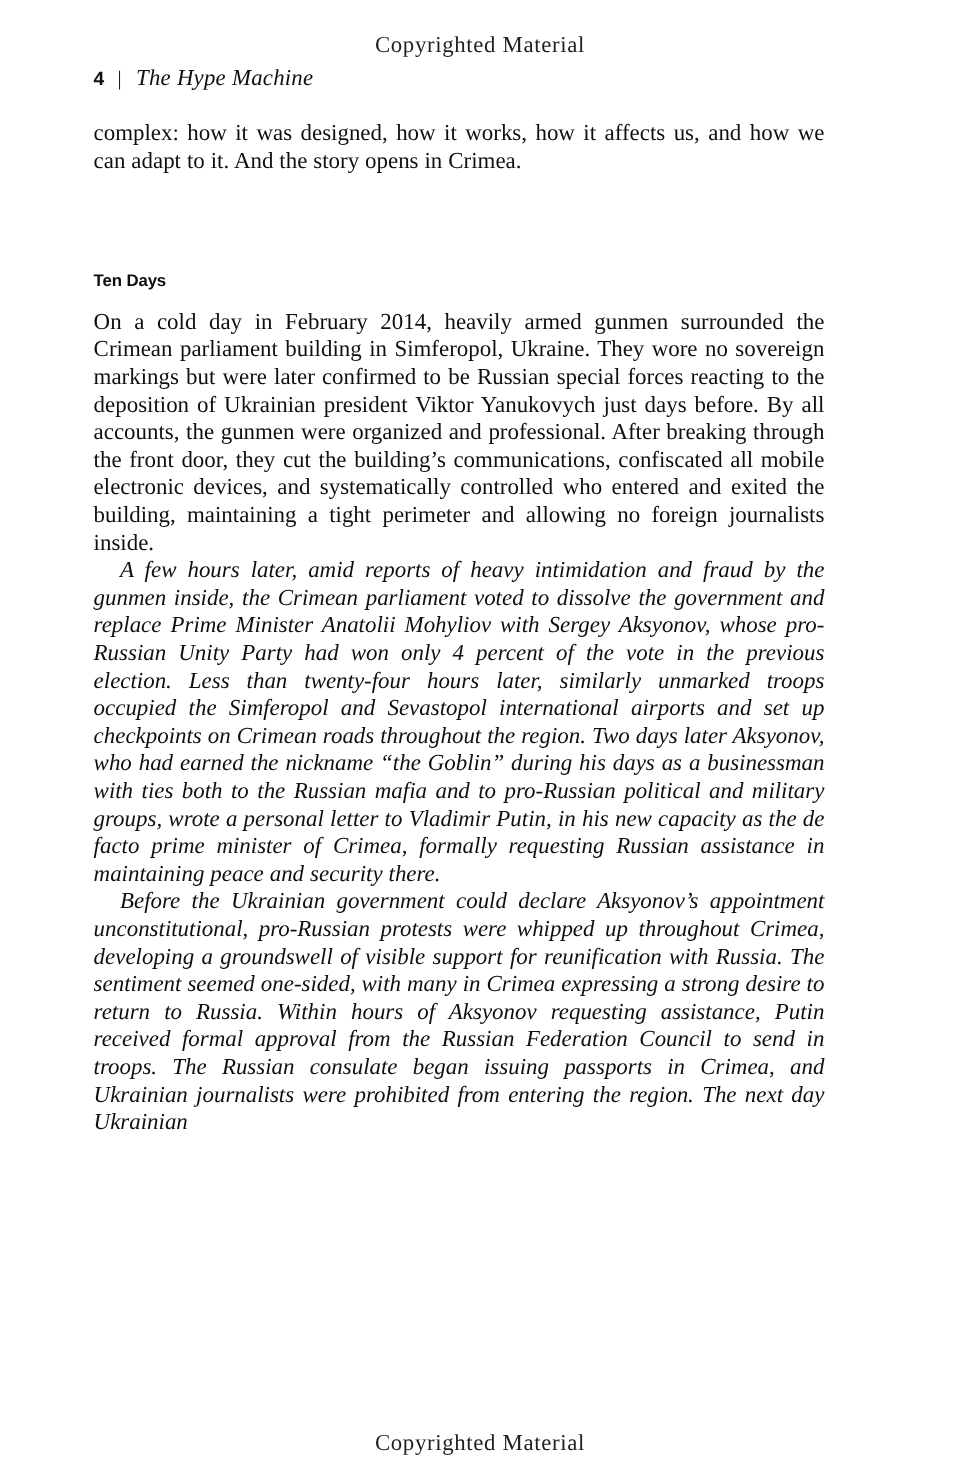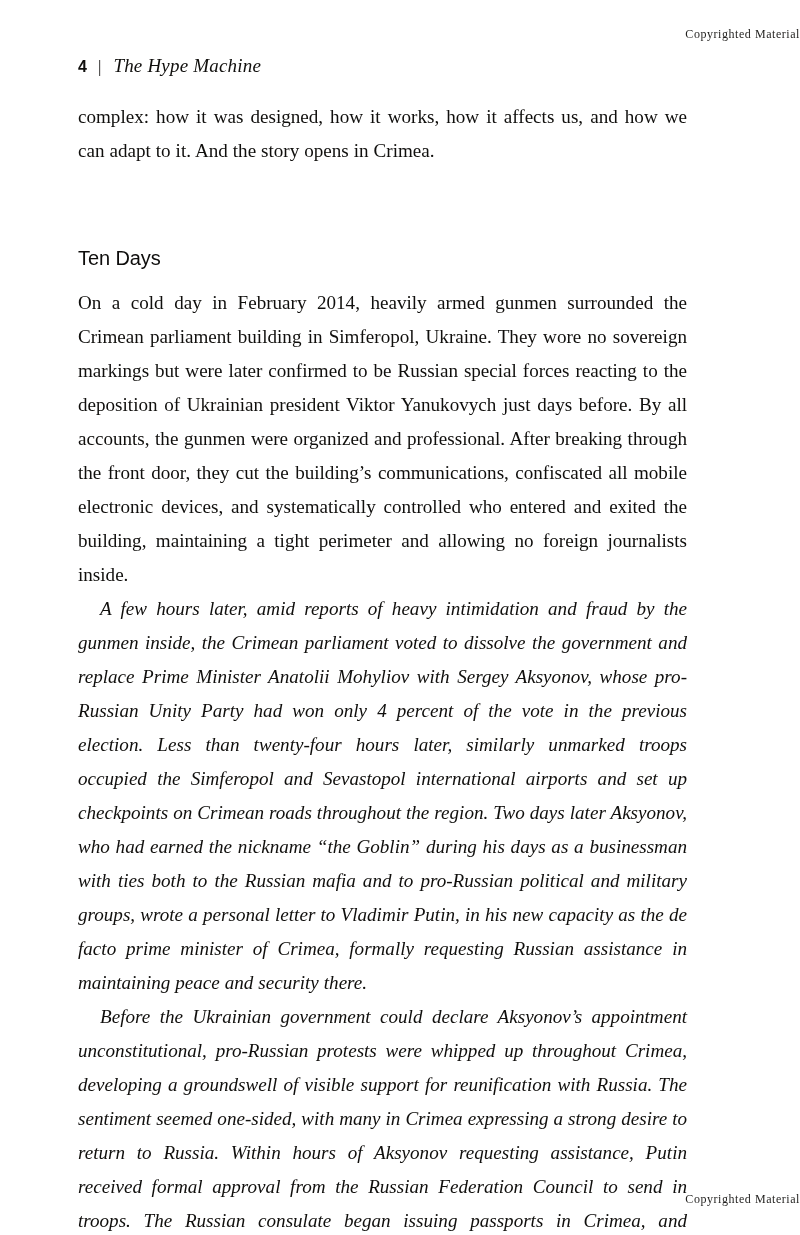--- a/index.html
+++ b/index.html
@@ -17,23 +17,23 @@
   }
   .page {
     position: absolute;
     inset: 0;
   }
   .copyright-top,
   .copyright-bottom {
     position: absolute;
     left: 0;
     width: 100%;
-    text-align: right;
+    text-align: center;
     font-family: "Liberation Serif", serif;
-    font-size: 12px;
+    font-size: 19px;
     letter-spacing: 0.55px;
     color: #201f1d;
   }
   .copyright-top { top: 27px; }
   .copyright-bottom { top: 1192px; }
 
   .running-head {
     position: absolute;
     top: 55px;
     left: 78px;
@@ -62,34 +62,34 @@
   .text-col {
     position: absolute;
     left: 78px;
     top: 100px;
     width: 609px;
   }
 
   p.body {
     margin: 0;
     font-size: 19.1px;
-    line-height: 34px;
+    line-height: 23px;
     text-align: justify;
     text-justify: inter-word;
     -webkit-hyphens: manual;
     hyphens: manual;
     word-spacing: 0.2px;
   }
   p.body.indent { text-indent: 22px; font-style: italic; }
   p.body.noindent { text-indent: 0; }
 
   h2.section {
     font-family: "Liberation Sans", sans-serif;
-    font-weight: normal;
-    font-size: 20px;
+    font-weight: bold;
+    font-size: 14px;
     letter-spacing: -0.1px;
     margin: 0;
     color: #0e0d0c;
   }
   .gap-after-first { height: 79px; }
   .gap-after-heading { height: 16px; }
 </style>
 </head>
 <body>
 

